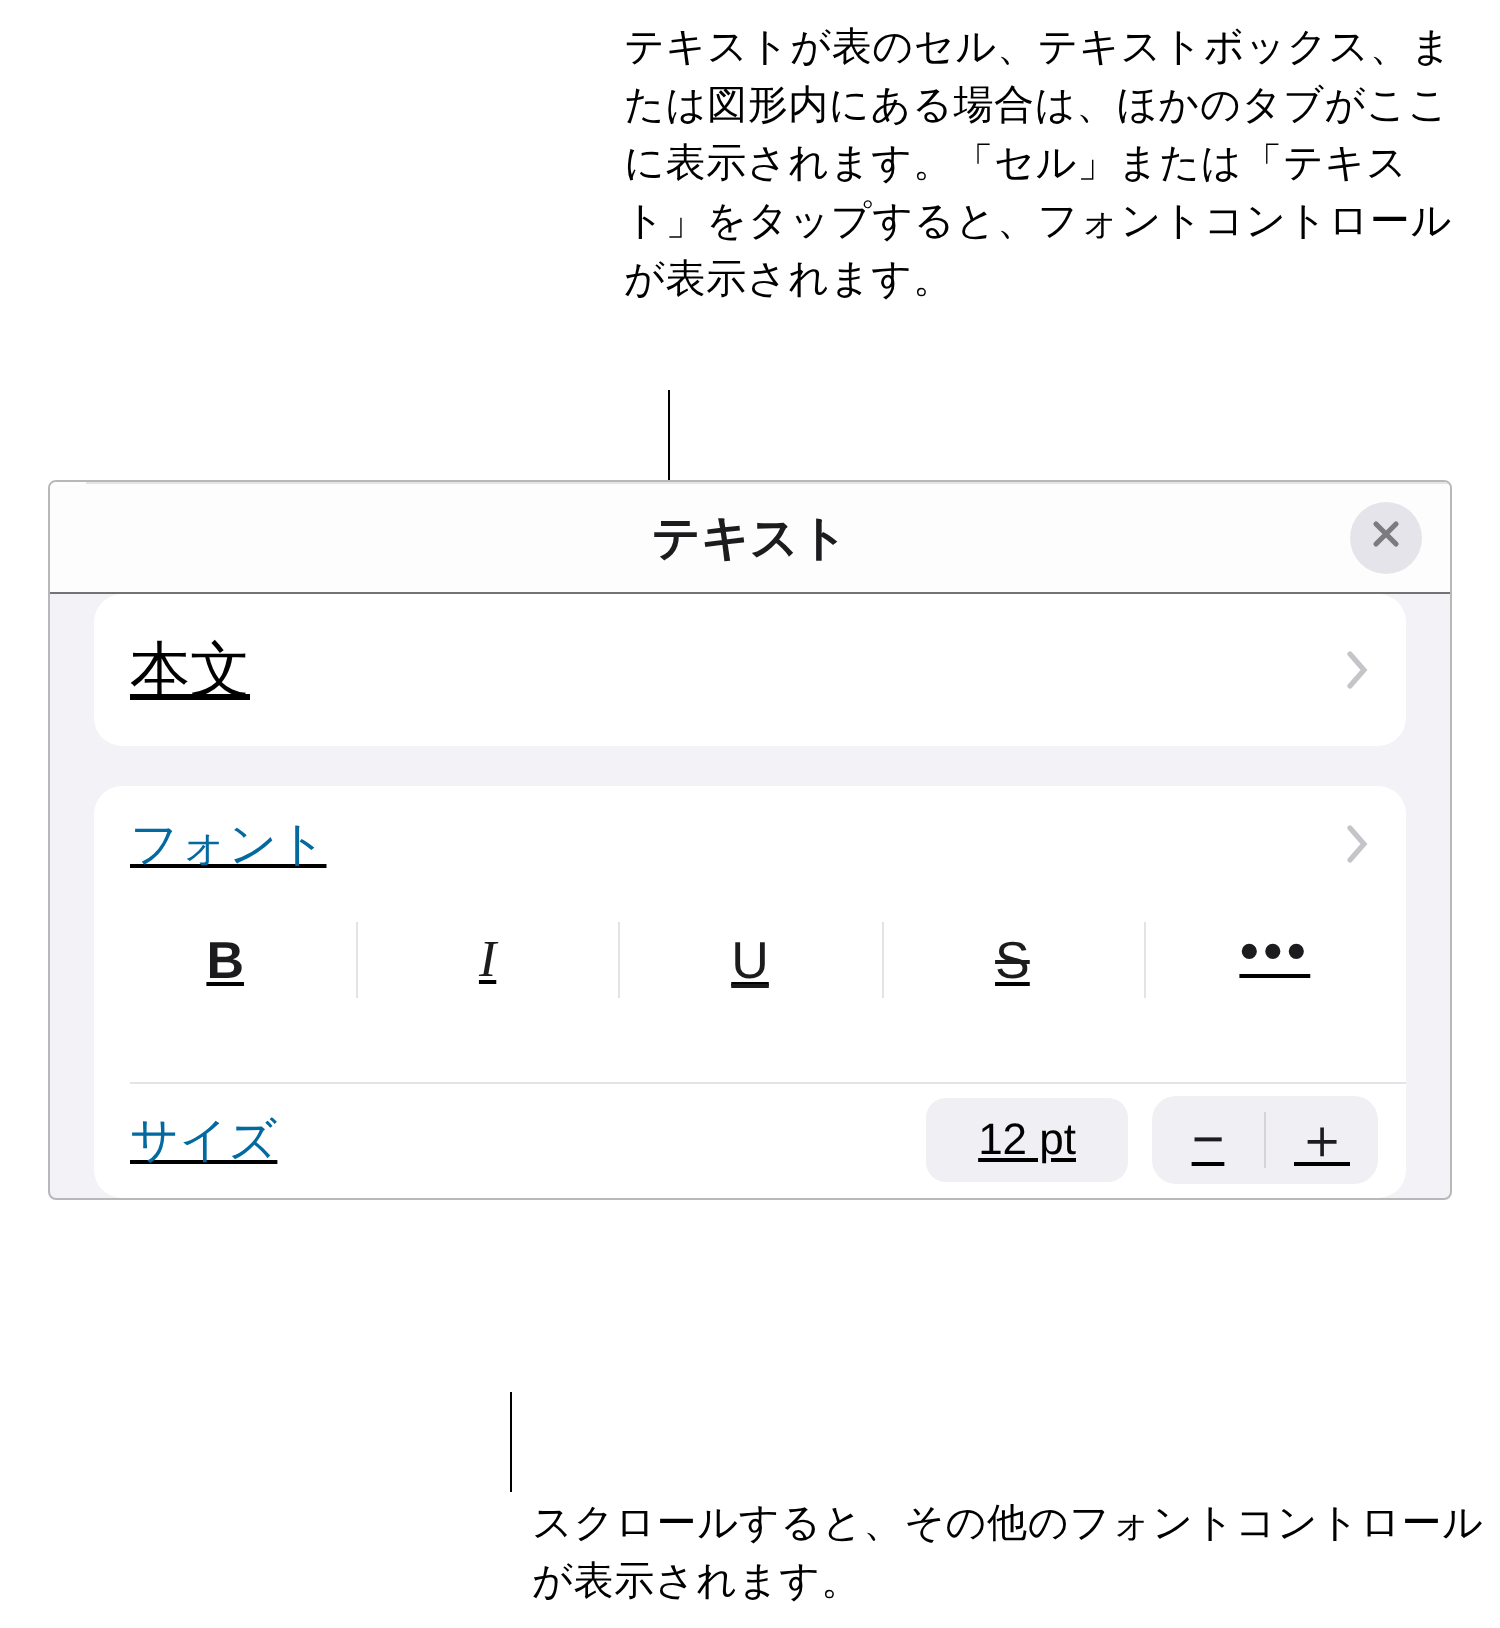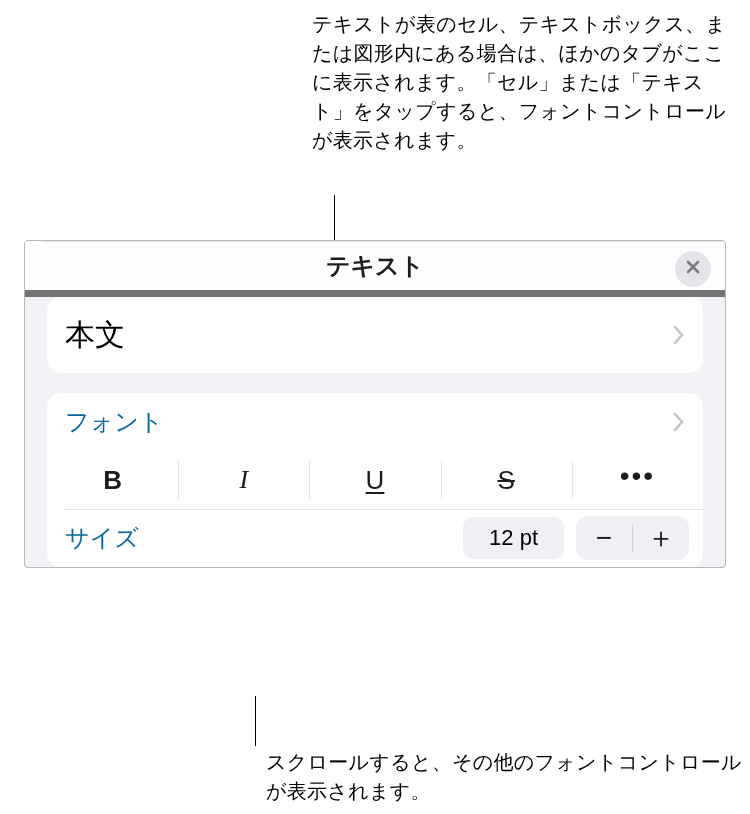--- a/index.html
+++ b/index.html
@@ -31,21 +31,21 @@
       border: 1.5px solid #b8b8b8;
       border-radius: 4px;
       background: #f2f2f7;
       overflow: hidden;
     }
 
     .panel-header {
       position: relative;
       height: 56px;
       background: #fdfdfd;
-      border-bottom: 7px solid #737373;
+      border-bottom: 1px solid #737373;
       display: flex;
       align-items: center;
       justify-content: center;
     }
     .panel-title {
       font-size: 24px;
       font-weight: 600;
       color: #1c1c1e;
     }
     .close-btn {
@@ -67,20 +67,21 @@
       padding: 22px 36px 10px 36px;
       font-size: 18px;
       color: #8a8a8f;
     }
 
     .inset-card {
       margin: 0 22px 20px 22px;
       background: #fff;
       border-radius: 14px;
       overflow: hidden;
+      text-decoration: underline;
     }
 
     .row {
       display: flex;
       align-items: center;
       padding: 0 18px;
       min-height: 58px;
       position: relative;
     }
     .row + .row::before,
@@ -125,21 +126,21 @@
       left: 0; top: 10px; bottom: 10px;
       width: 1px;
       background: #e3e3e8;
     }
     .style-b { font-weight: 800; }
     .style-i { font-style: italic; font-family: Georgia, 'Times New Roman', serif; font-weight: 500; }
     .style-u { text-decoration: underline; text-underline-offset: 3px; }
     .style-s { text-decoration: line-through; }
     .dots { font-size: 28px; letter-spacing: 2px; line-height: 0; padding-bottom: 8px; }
 
-    .size-row { padding-right: 14px; }
+    .size-row { padding-right: 14px; margin-top: 32px; }
     .size-value-chip {
       background: #efeff4;
       border-radius: 10px;
       padding: 8px 26px;
       font-size: 22px;
       color: #000;
       margin-right: 12px;
     }
     .stepper {
       display: flex;

